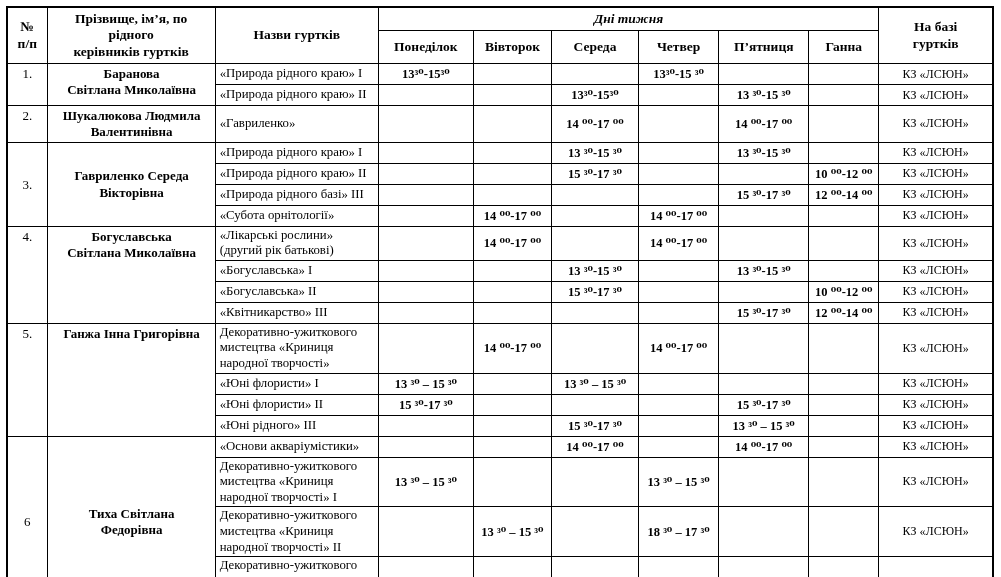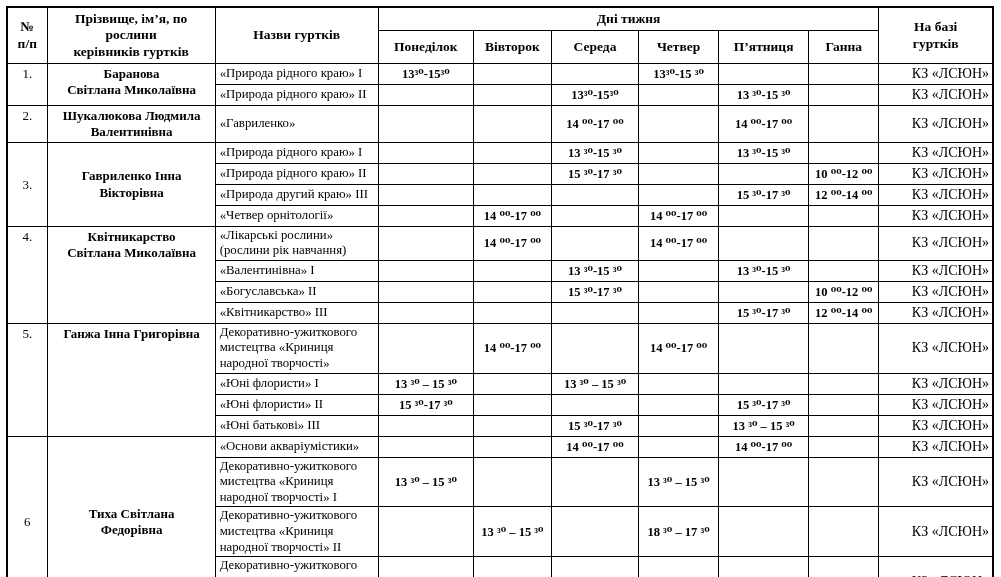--- a/index.html
+++ b/index.html
@@ -20,21 +20,21 @@
     vertical-align:middle;
     overflow:hidden;
   }
   th{
     font-weight:bold;
     font-size:13.5px;
     text-align:center;
     line-height:1.2;
     white-space:pre-line;
   }
-  .days-title-cell{height:20px;}
+  .days-title-cell{height:20px;font-style:italic;}
   .day-th{height:30px;}
   .num{
     text-align:center;
     font-size:13px;
     padding-top:2px;
   }
   .leader{
     font-weight:bold;
     font-size:13px;
     line-height:1.25;
@@ -49,22 +49,22 @@
     white-space:pre-line;
     padding-left:4px;
   }
   .time{
     font-weight:bold;
     font-size:12.5px;
     text-align:center;
     white-space:nowrap;
   }
   .base{
-    font-size:14px;
-    text-align:right;
+    font-size:12px;
+    text-align:center;
     white-space:nowrap;
   }
   .v-top{vertical-align:top;}
   .v-middle{vertical-align:middle;}
   tbody tr{height:21px;}
 </style>
 </head>
 <body>
 
 <table>
@@ -78,21 +78,21 @@
     <col style="width:80px">
     <col style="width:90px">
     <col style="width:70px">
     <col style="width:114px">
   </colgroup>
   <thead>
     <tr>
       <th rowspan="2">№
 п/п</th>
       <th rowspan="2">Прізвище, ім’я, по
-рослини
+рідного
 керівників гуртків</th>
       <th rowspan="2">Назви гуртків</th>
       <th colspan="6" class="days-title-cell">Дні тижня</th>
       <th rowspan="2">На базі
 гуртків</th>
     </tr>
     <tr>
       <th class="day-th">Понеділок</th>
       <th class="day-th">Вівторок</th>
       <th class="day-th">Середа</th>
@@ -133,21 +133,21 @@
         <td class="time"></td>
         <td class="time"></td>
         <td class="time">14 ⁰⁰-17 ⁰⁰</td>
         <td class="time"></td>
         <td class="time">14 ⁰⁰-17 ⁰⁰</td>
         <td class="time"></td>
         <td class="base">КЗ «ЛСЮН»</td>
       </tr>
       <tr>
         <td class="num v-middle" rowspan="4">3.</td>
-        <td class="leader v-middle" rowspan="4">Гавриленко Інна
+        <td class="leader v-middle" rowspan="4">Гавриленко Середа
 Вікторівна</td>
         <td class="club">«Природа рідного краю» І</td>
         <td class="time"></td>
         <td class="time"></td>
         <td class="time">13 ³⁰-15 ³⁰</td>
         <td class="time"></td>
         <td class="time">13 ³⁰-15 ³⁰</td>
         <td class="time"></td>
         <td class="base">КЗ «ЛСЮН»</td>
       </tr>
@@ -155,55 +155,55 @@
         <td class="club">«Природа рідного краю» ІІ</td>
         <td class="time"></td>
         <td class="time"></td>
         <td class="time">15 ³⁰-17 ³⁰</td>
         <td class="time"></td>
         <td class="time"></td>
         <td class="time">10 ⁰⁰-12 ⁰⁰</td>
         <td class="base">КЗ «ЛСЮН»</td>
       </tr>
       <tr>
-        <td class="club">«Природа другий краю» ІІІ</td>
+        <td class="club">«Природа рідного базі» ІІІ</td>
         <td class="time"></td>
         <td class="time"></td>
         <td class="time"></td>
         <td class="time"></td>
         <td class="time">15 ³⁰-17 ³⁰</td>
         <td class="time">12 ⁰⁰-14 ⁰⁰</td>
         <td class="base">КЗ «ЛСЮН»</td>
       </tr>
       <tr>
-        <td class="club">«Четвер орнітології»</td>
+        <td class="club">«Субота орнітології»</td>
         <td class="time"></td>
         <td class="time">14 ⁰⁰-17 ⁰⁰</td>
         <td class="time"></td>
         <td class="time">14 ⁰⁰-17 ⁰⁰</td>
         <td class="time"></td>
         <td class="time"></td>
         <td class="base">КЗ «ЛСЮН»</td>
       </tr>
       <tr>
         <td class="num v-top" rowspan="4">4.</td>
-        <td class="leader v-top" rowspan="4">Квітникарство
+        <td class="leader v-top" rowspan="4">Богуславська
 Світлана Миколаївна</td>
         <td class="club">«Лікарські рослини»
-(рослини рік навчання)</td>
-        <td class="time"></td>
-        <td class="time">14 ⁰⁰-17 ⁰⁰</td>
-        <td class="time"></td>
-        <td class="time">14 ⁰⁰-17 ⁰⁰</td>
-        <td class="time"></td>
-        <td class="time"></td>
-        <td class="base">КЗ «ЛСЮН»</td>
-      </tr>
-      <tr>
-        <td class="club">«Валентинівна» І</td>
+(другий рік батькові)</td>
+        <td class="time"></td>
+        <td class="time">14 ⁰⁰-17 ⁰⁰</td>
+        <td class="time"></td>
+        <td class="time">14 ⁰⁰-17 ⁰⁰</td>
+        <td class="time"></td>
+        <td class="time"></td>
+        <td class="base">КЗ «ЛСЮН»</td>
+      </tr>
+      <tr>
+        <td class="club">«Богуславська» І</td>
         <td class="time"></td>
         <td class="time"></td>
         <td class="time">13 ³⁰-15 ³⁰</td>
         <td class="time"></td>
         <td class="time">13 ³⁰-15 ³⁰</td>
         <td class="time"></td>
         <td class="base">КЗ «ЛСЮН»</td>
       </tr>
       <tr>
         <td class="club">«Богуславська» ІІ</td>
@@ -253,21 +253,21 @@
         <td class="club">«Юні флористи» ІІ</td>
         <td class="time">15 ³⁰-17 ³⁰</td>
         <td class="time"></td>
         <td class="time"></td>
         <td class="time"></td>
         <td class="time">15 ³⁰-17 ³⁰</td>
         <td class="time"></td>
         <td class="base">КЗ «ЛСЮН»</td>
       </tr>
       <tr>
-        <td class="club">«Юні батькові» ІІІ</td>
+        <td class="club">«Юні рідного» ІІІ</td>
         <td class="time"></td>
         <td class="time"></td>
         <td class="time">15 ³⁰-17 ³⁰</td>
         <td class="time"></td>
         <td class="time">13 ³⁰ – 15 ³⁰</td>
         <td class="time"></td>
         <td class="base">КЗ «ЛСЮН»</td>
       </tr>
       <tr>
         <td class="num v-middle" rowspan="4">6</td>

